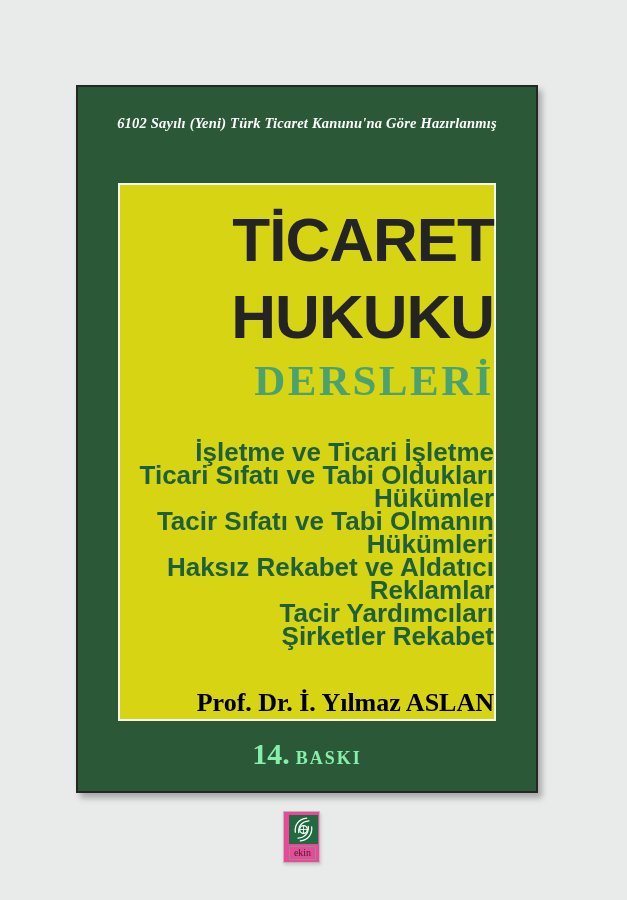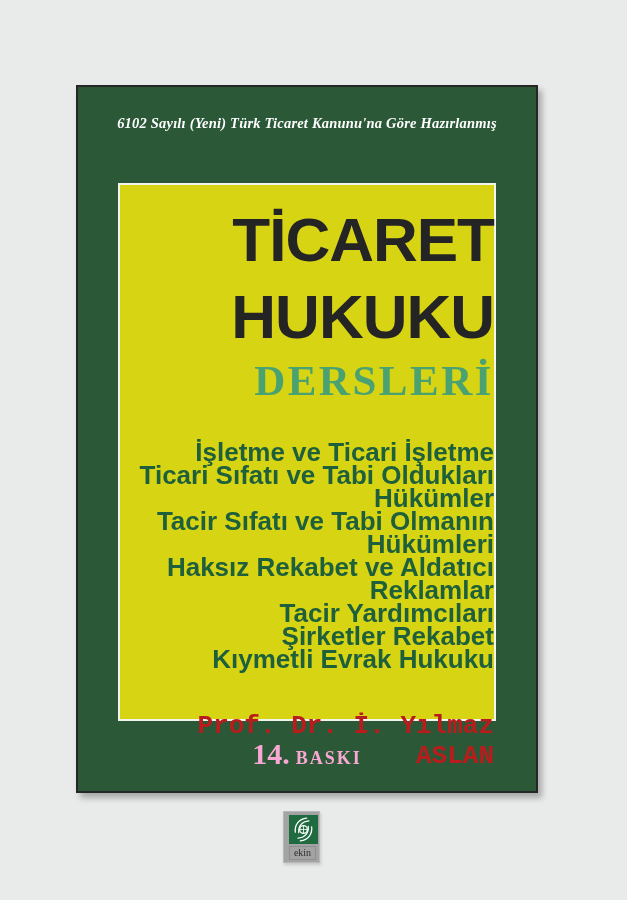--- a/index.html
+++ b/index.html
@@ -51,38 +51,38 @@
   }
   .topics{
     margin-top:34px;
     font-family:"Liberation Sans",sans-serif;
     font-weight:700;
     font-size:26px;line-height:23px;
     color:#1e5f3c;
   }
   .author{
     margin-top:40px;
-    font-family:Liberation Mono, monospace;
+    font-family:Liberation Serif, serif;
     font-weight:700;
     font-size:26px;
-    color:#b91c1c;
+    color:#000000;
   }
   .edition{
     position:absolute;left:0;right:0;bottom:20px;
     text-align:center;
-    color:#f9a8d4;
+    color:#86efac;
     font-family:"Liberation Serif",serif;
     font-weight:700;
   }
   .edition .num{font-size:30px;}
   .edition .label{font-size:18px;letter-spacing:2px;margin-left:6px;}
   .publisher-logo{
     position:absolute;left:283px;top:811px;
     width:37px;
-    background:#a3a3a3;
+    background:#ec4899;
     border:1px solid #b9b9b9;
     box-shadow:1px 2px 3px rgba(0,0,0,0.15);
     padding:3px 3px 2px 5px;
     box-sizing:border-box;
     text-align:center;
   }
   .emblem{display:block;width:29px;height:29px;}
   .publisher-name{
     display:block;
     margin-top:2px;
@@ -106,21 +106,20 @@
     <div class="title-line">HUKUKU</div>
     <div class="subtitle">DERSLERİ</div>
 
     <div class="topics">
       <div>İşletme ve Ticari İşletme</div>
       <div>Ticari Sıfatı ve Tabi Oldukları Hükümler</div>
       <div>Tacir Sıfatı ve Tabi Olmanın Hükümleri</div>
       <div>Haksız Rekabet ve Aldatıcı Reklamlar</div>
       <div>Tacir Yardımcıları</div>
       <div>Şirketler Rekabet</div>
-      <div>Kıymetli Evrak Hukuku</div>
     </div>
 
     <div class="author">Prof. Dr. İ. Yılmaz ASLAN</div>
   </div>
 
   <div class="edition">
     <span class="num">14.</span><span class="label">BASKI</span>
   </div>
 
 </div>

